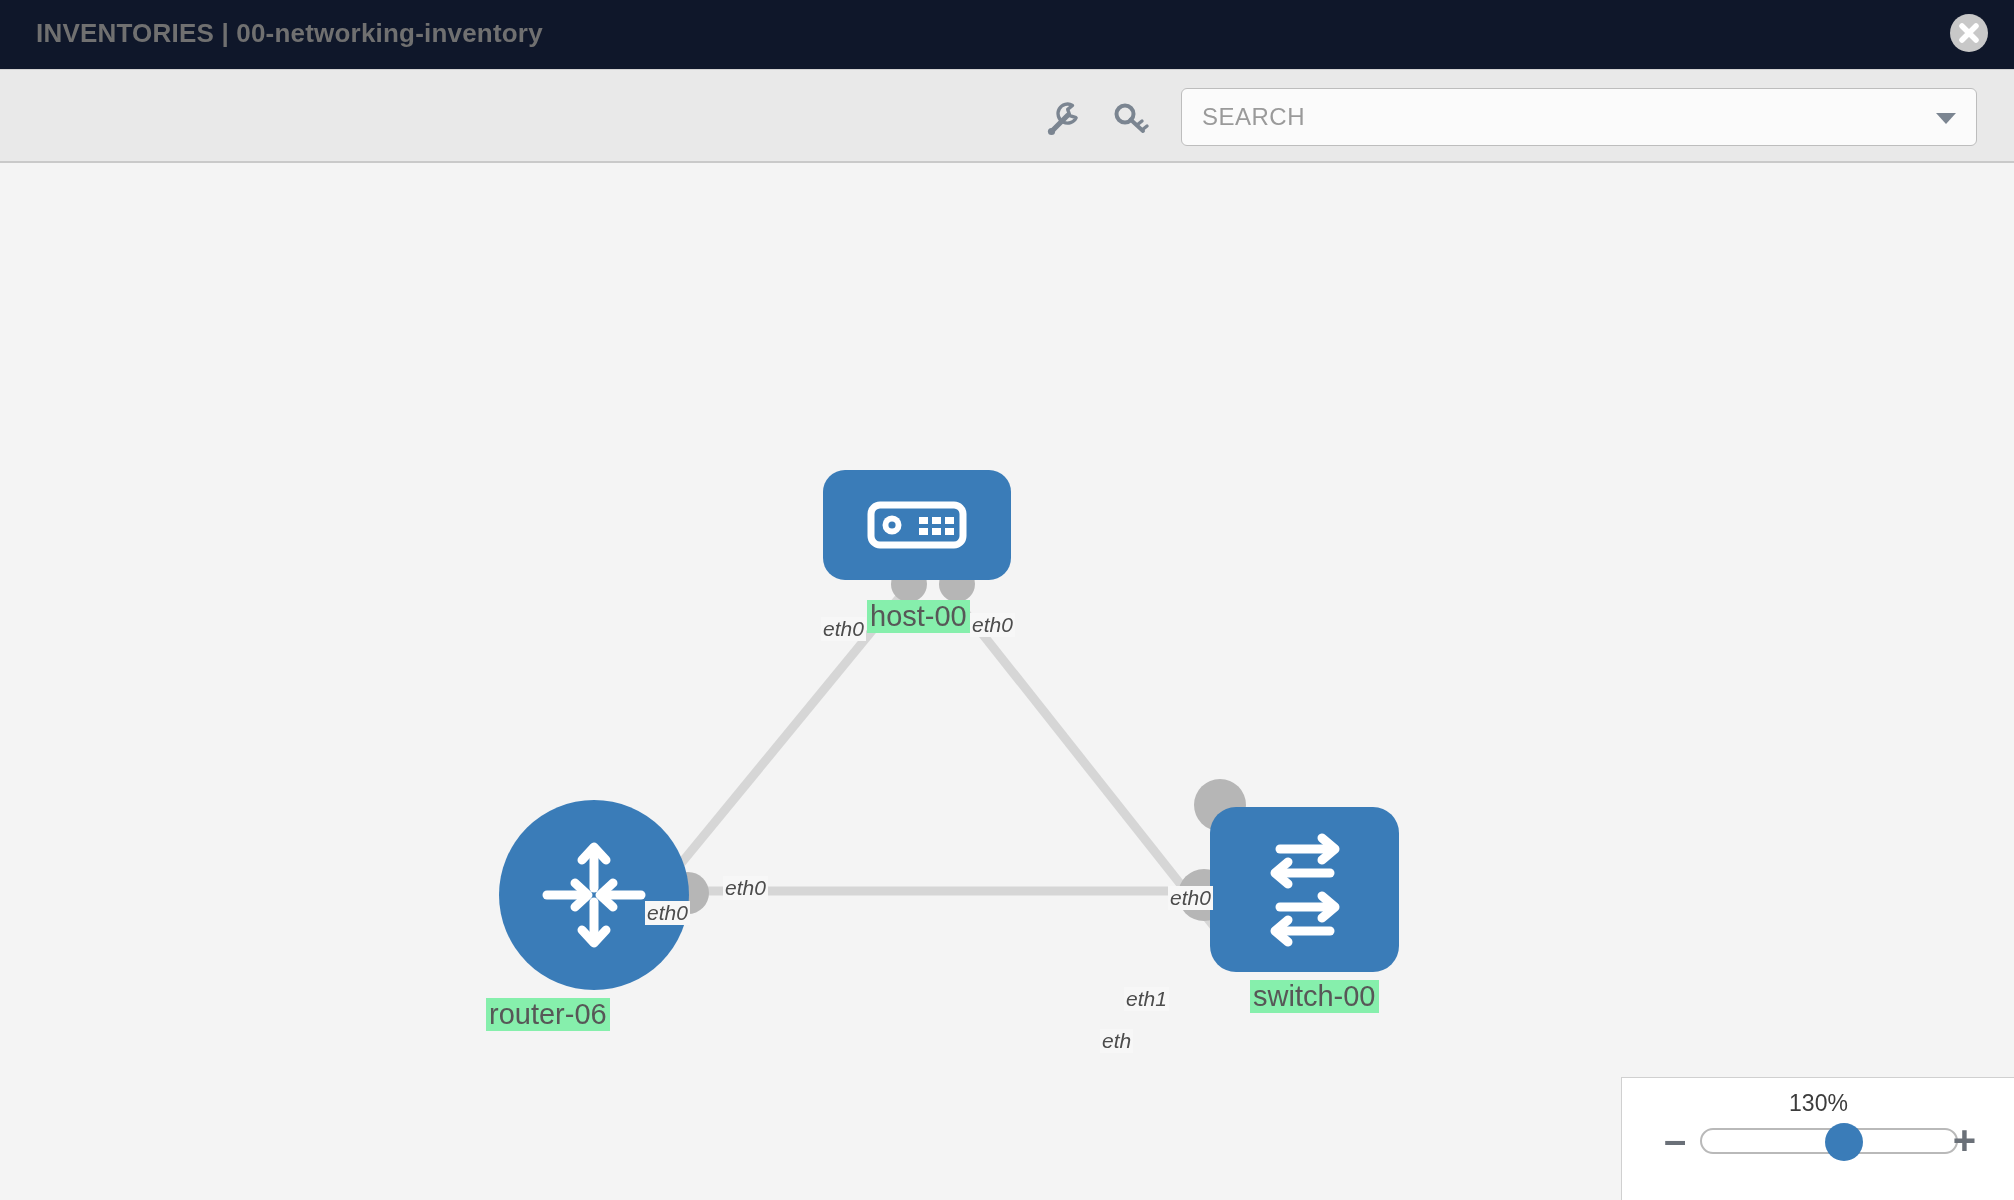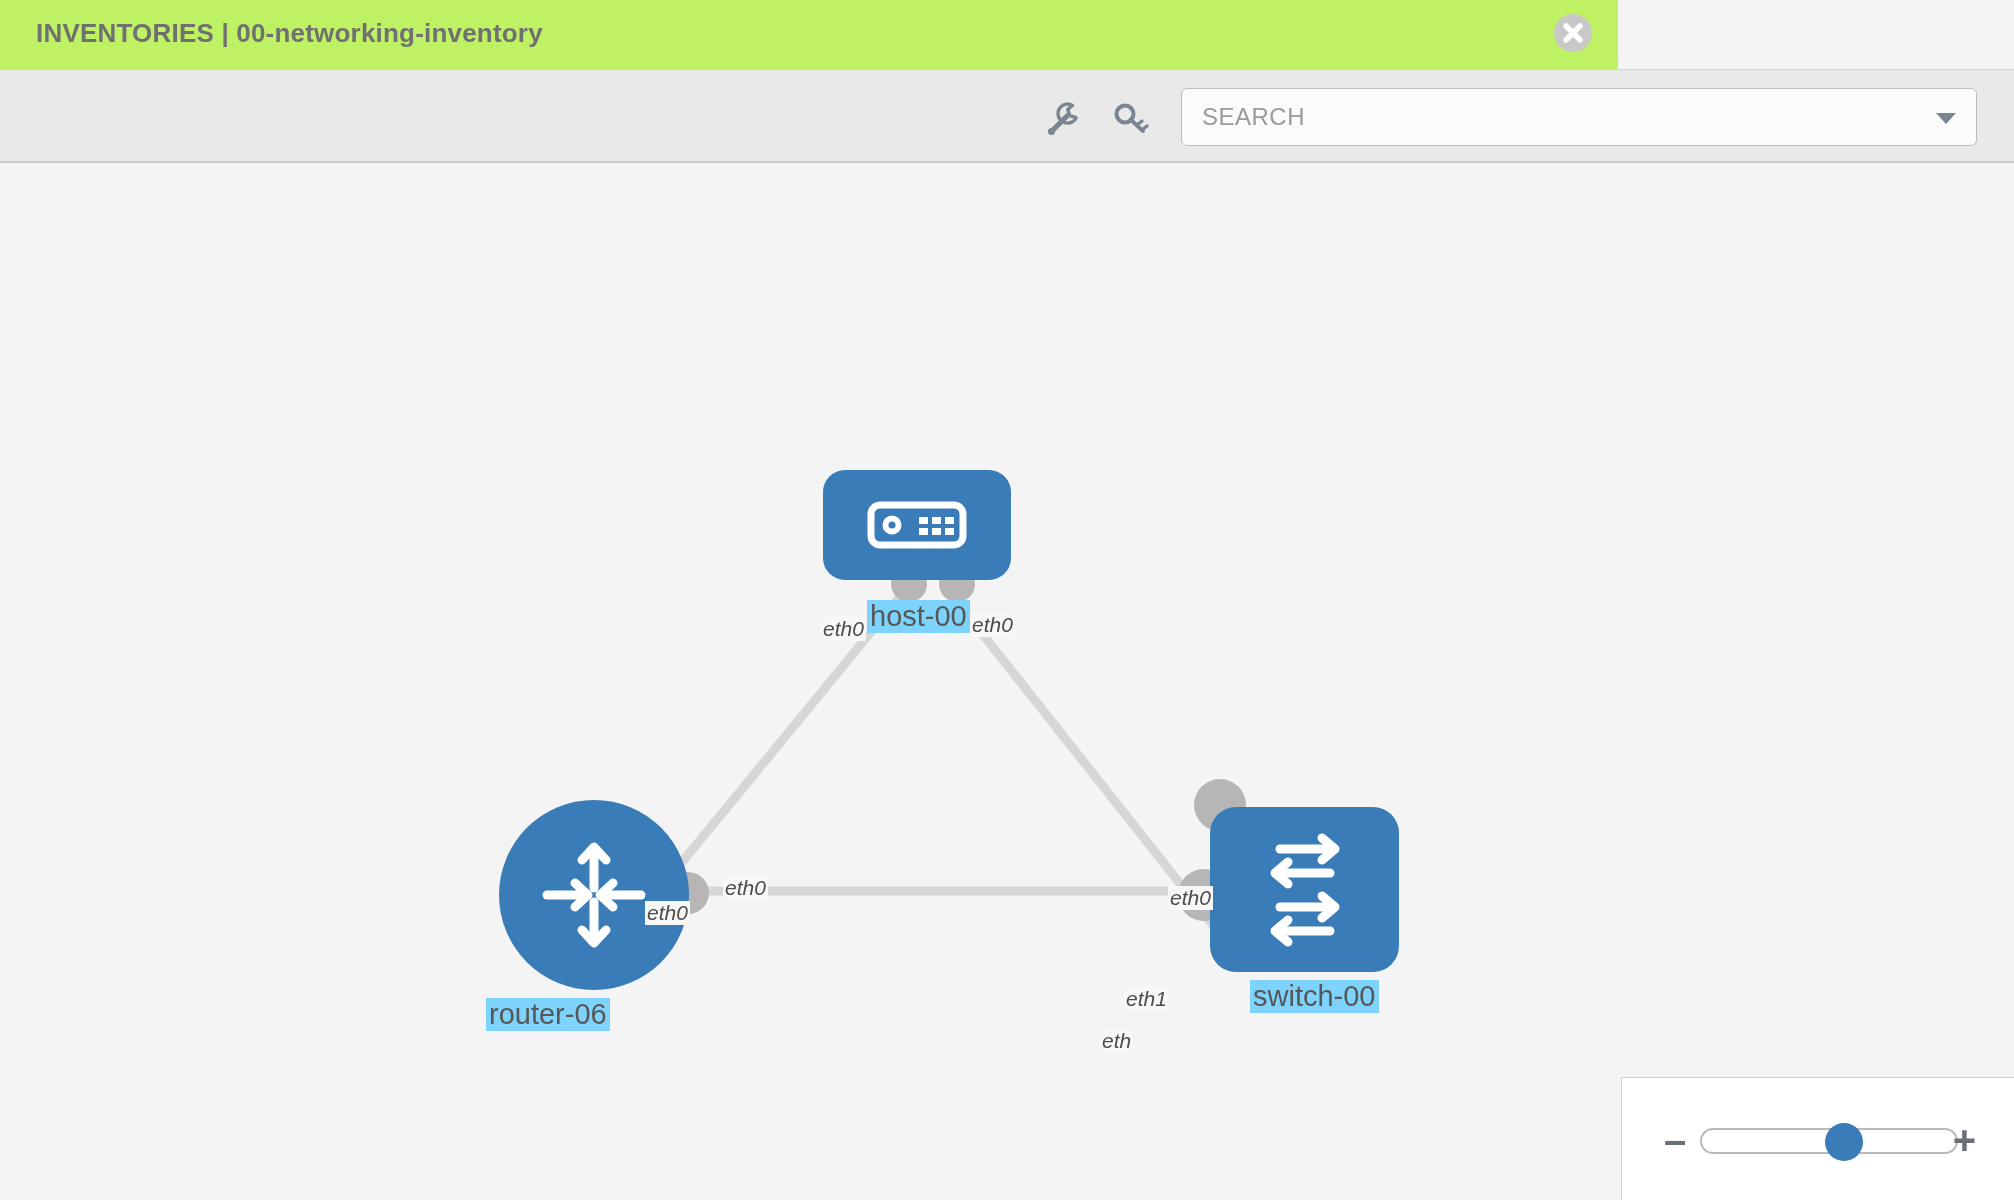--- a/index.html
+++ b/index.html
@@ -4,22 +4,22 @@
 <style>
   * { box-sizing: border-box; margin: 0; padding: 0; }
   html, body {
     width: 2014px; height: 1200px;
     font-family: "Liberation Sans", sans-serif;
     background: #f4f4f4; overflow: hidden;
   }
 
   
   .header {
-    position: absolute; left: 0; top: 0; width: 1618px; height: 69px;
-    background: #bef264;
+    position: absolute; left: 0; top: 0; width: 2014px; height: 69px;
+    background: #0f172a;
   }
   .header-title {
     position: absolute; left: 36px; top: 18px;
     font-size: 26px; font-weight: bold; color: #707070;
     letter-spacing: .2px; white-space: nowrap;
   }
   .close-btn {
     position: absolute; right: 26px; top: 14px;
     width: 38px; height: 38px; border-radius: 50%;
     background: #c8c8c8; cursor: pointer;
@@ -80,21 +80,21 @@
   .node-shape {
     position: absolute; background: #3a7cb8;
     display: flex; align-items: center; justify-content: center;
   }
   .port-nub {
     position: absolute; background: #b6b6b6; border-radius: 50%;
   }
   .node-label {
     position: absolute; white-space: nowrap;
     font-size: 29px; color: #575757;
-    background: #7dd3fc; padding: 0 3px;
+    background: #86efac; padding: 0 3px;
   }
   .port-label {
     position: absolute; white-space: nowrap;
     font-size: 21px; color: #4c4c4c;
     background: #f7f7f7; padding: 0 2px; font-style: italic;
   }
 
   
   #host-shape { width: 188px; height: 110px; border-radius: 22px; }
   
@@ -251,18 +251,19 @@
     </div>
     <span class="node-label" style="left:40px; top:173px;">switch-00</span>
   </div>
   <span class="port-label" style="position:absolute; left:1168px; top:723px;">eth0</span>
   <span class="port-label" style="position:absolute; left:1100px; top:866px;">eth</span>
   <span class="port-label" style="position:absolute; left:1124px; top:824px;">eth1</span>
 
 </div>
 
 <div class="zoom-panel">
+  <div class="zoom-value">130%</div>
   <div class="zoom-minus">–</div>
   <div class="zoom-track">
     <div class="zoom-thumb" style="left: 123px;"></div>
   </div>
   <div class="zoom-plus">+</div>
 </div>
 
 </body></html>

